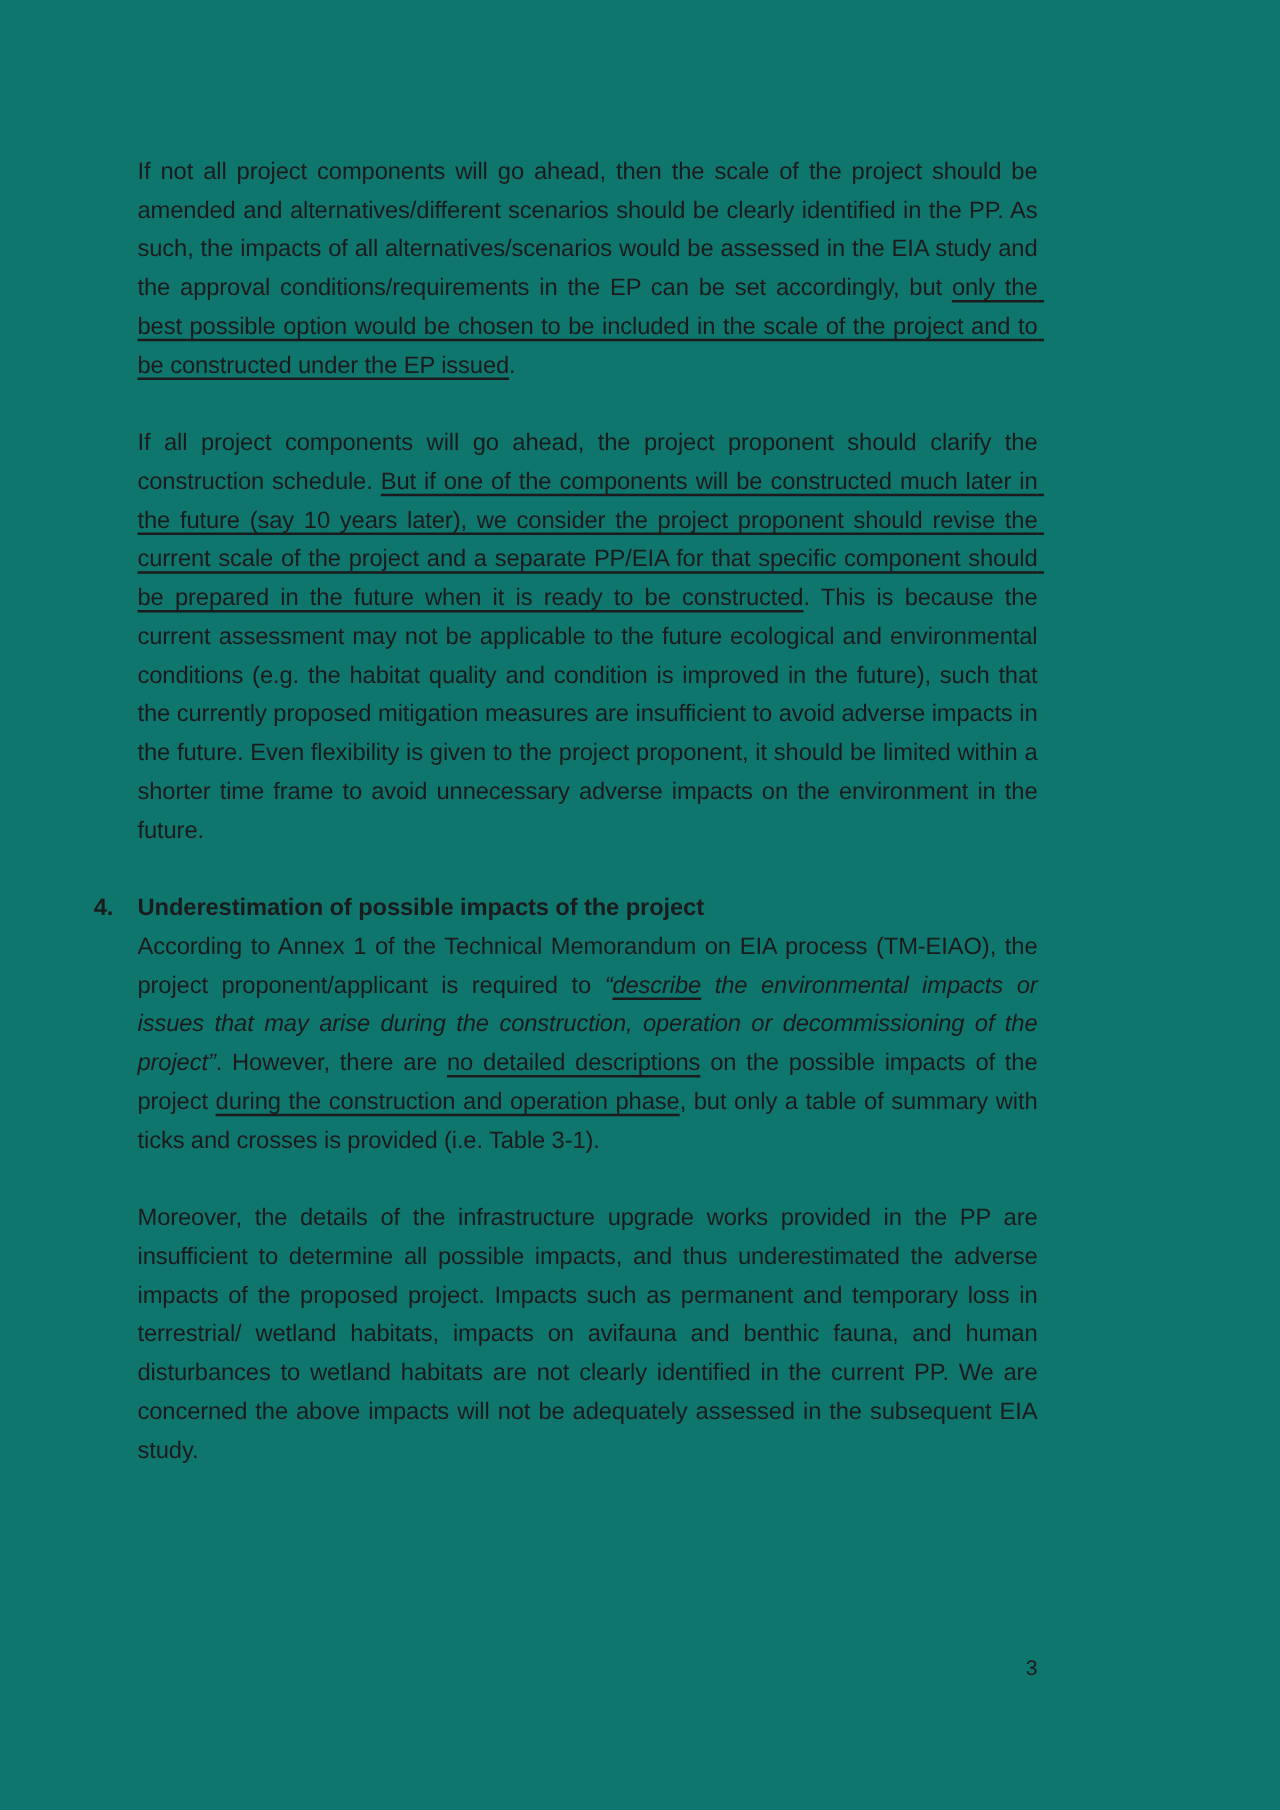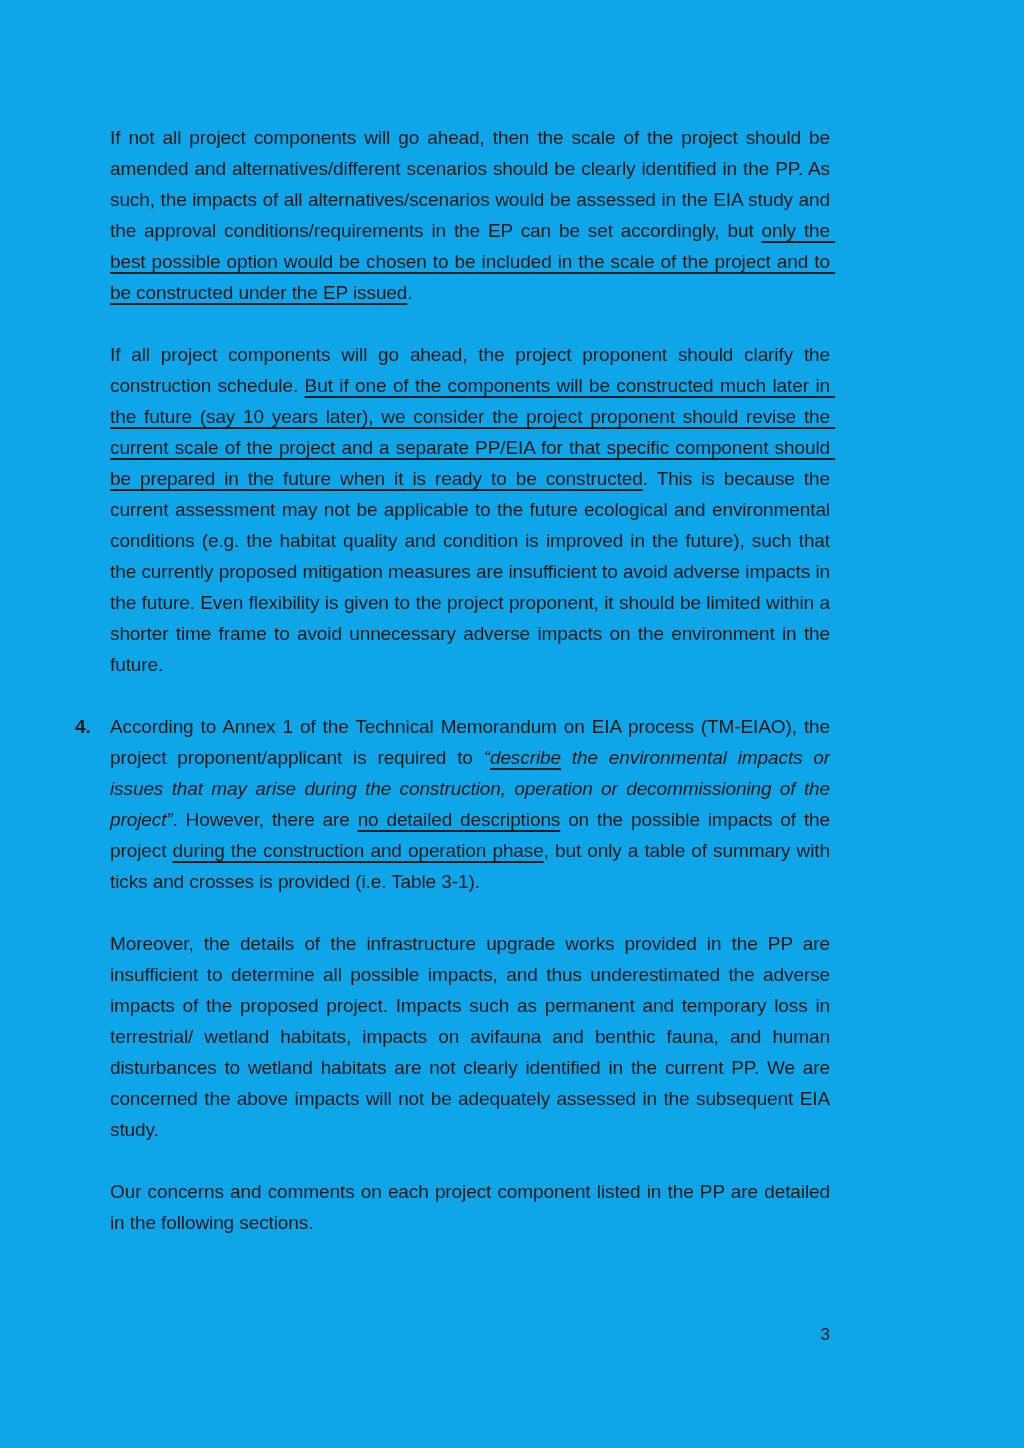--- a/index.html
+++ b/index.html
@@ -11,21 +11,21 @@
     height: 1448px;
     background: #ffffff;
     position: relative;
     font-family: "Liberation Sans", "DejaVu Sans", sans-serif;
     color: #1b1b1b;
     overflow: hidden;
   }
   .doc-page {
     position: absolute;
     inset: 0;
-    background: #0ea5e9;
+    background: #0f766e;
   }
   .text-column {
     position: absolute;
     left: 110px;
     top: 122px;
     width: 720px;
     font-size: 19px;
     line-height: 31px;
     text-align: justify;
     letter-spacing: -0.1px;
@@ -74,19 +74,18 @@
     color: #1b1b1b;
   }
 </style>
 </head>
 <body>
 
 <div class="doc-page">
   <div class="text-column">
       <p class="para"><span class="run">If not all project components will go ahead, then the scale of the project should be amended and alternatives/different scenarios should be clearly identified in the PP. As such, the impacts of all alternatives/scenarios would be assessed in the EIA study and the approval conditions/requirements in the EP can be set accordingly, but </span><span class="run u">only the best possible option would be chosen to be included in the scale of the project and to be constructed under the EP issued</span><span class="run">.</span></p>
       <p class="para"><span class="run">If all project components will go ahead, the project proponent should clarify the construction schedule. </span><span class="run u">But if one of the components will be constructed much later in the future (say 10 years later), we consider the project proponent should revise the current scale of the project and a separate PP/EIA for that specific component should be prepared in the future when it is ready to be constructed</span><span class="run">. This is because the current assessment may not be applicable to the future ecological and environmental conditions (e.g. the habitat quality and condition is improved in the future), such that the currently proposed mitigation measures are insufficient to avoid adverse impacts in the future. Even flexibility is given to the project proponent, it should be limited within a shorter time frame to avoid unnecessary adverse impacts on the environment in the future.</span></p>
-      <p class="para heading"><span class="heading-number">4.</span></p>
+      <p class="para heading"><span class="heading-number">4.</span><span class="run b">Underestimation of possible impacts of the project</span></p>
       <p class="para"><span class="run">According to Annex 1 of the Technical Memorandum on EIA process (TM-EIAO), the project proponent/applicant is required to </span><span class="run i">“</span><span class="run iu">describe</span><span class="run i"> the environmental impacts or issues that may arise during the construction, operation or decommissioning of the project”</span><span class="run">. However, there are </span><span class="run u">no detailed descriptions</span><span class="run"> on the possible impacts of the project </span><span class="run u">during the construction and operation phase</span><span class="run">, but only a table of summary with ticks and crosses is provided (i.e. Table 3-1).</span></p>
       <p class="para"><span class="run">Moreover, the details of the infrastructure upgrade works provided in the PP are insufficient to determine all possible impacts, and thus underestimated the adverse impacts of the proposed project. Impacts such as permanent and temporary loss in terrestrial/ wetland habitats, impacts on avifauna and benthic fauna, and human disturbances to wetland habitats are not clearly identified in the current PP. We are concerned the above impacts will not be adequately assessed in the subsequent EIA study.</span></p>
-      <p class="para"><span class="run">Our concerns and comments on each project component listed in the PP are detailed in the following sections.</span></p>
     </div>
   <div class="page-number">3</div>
 </div>
 
 </body></html>

